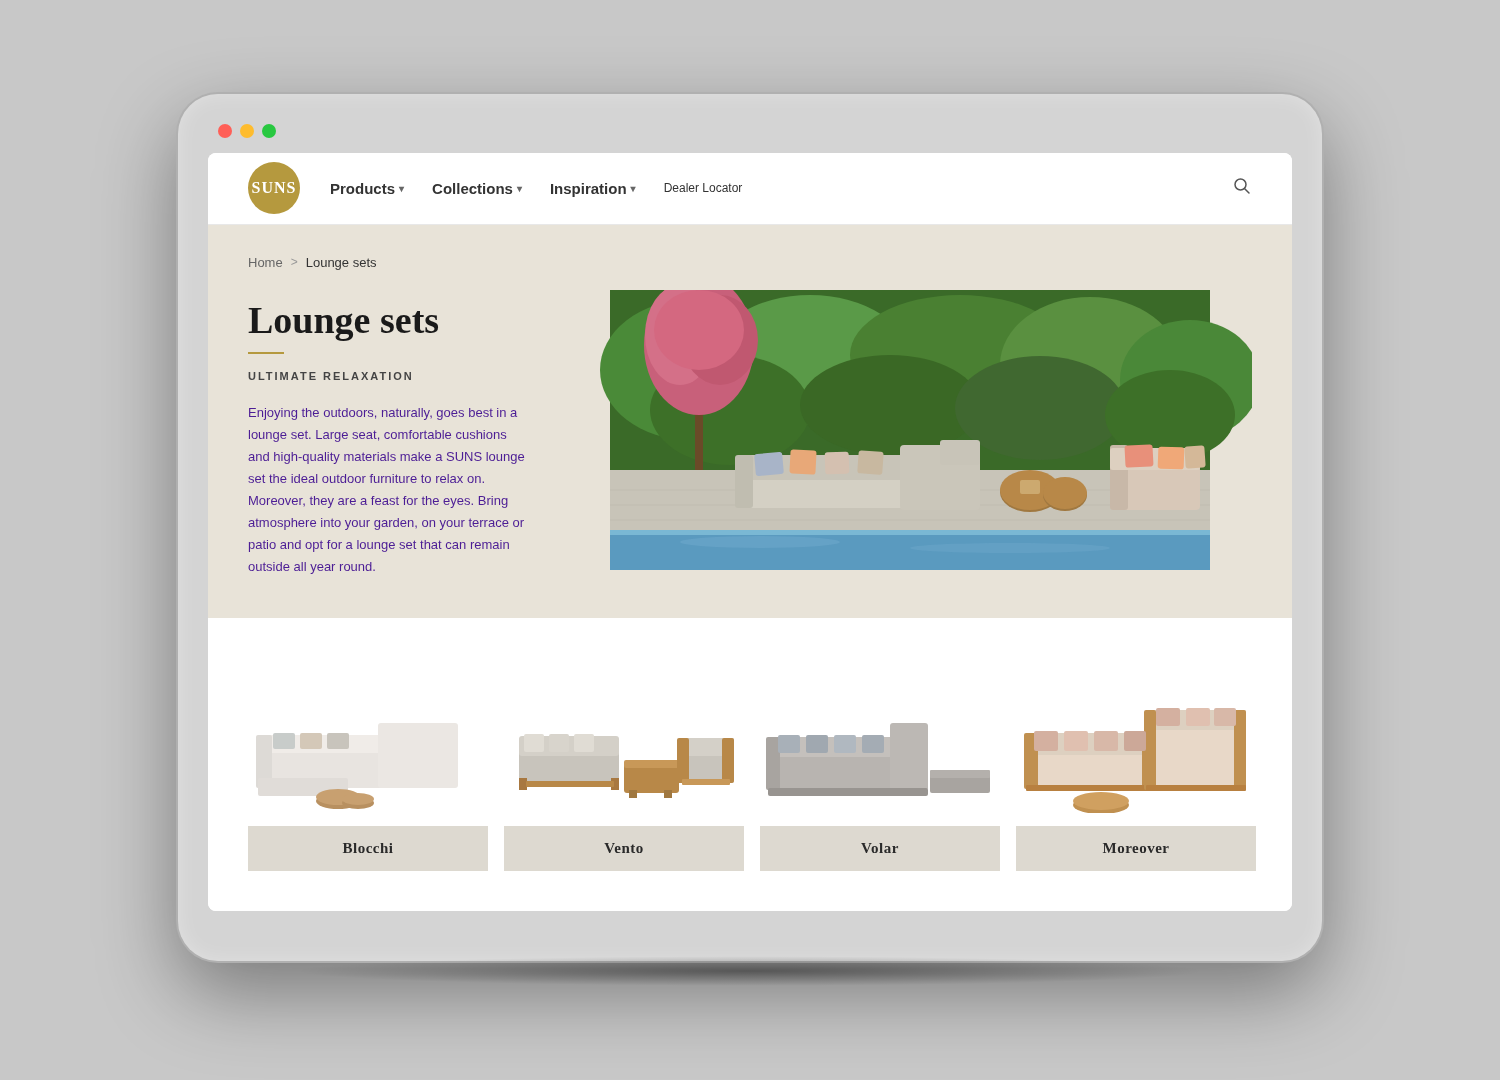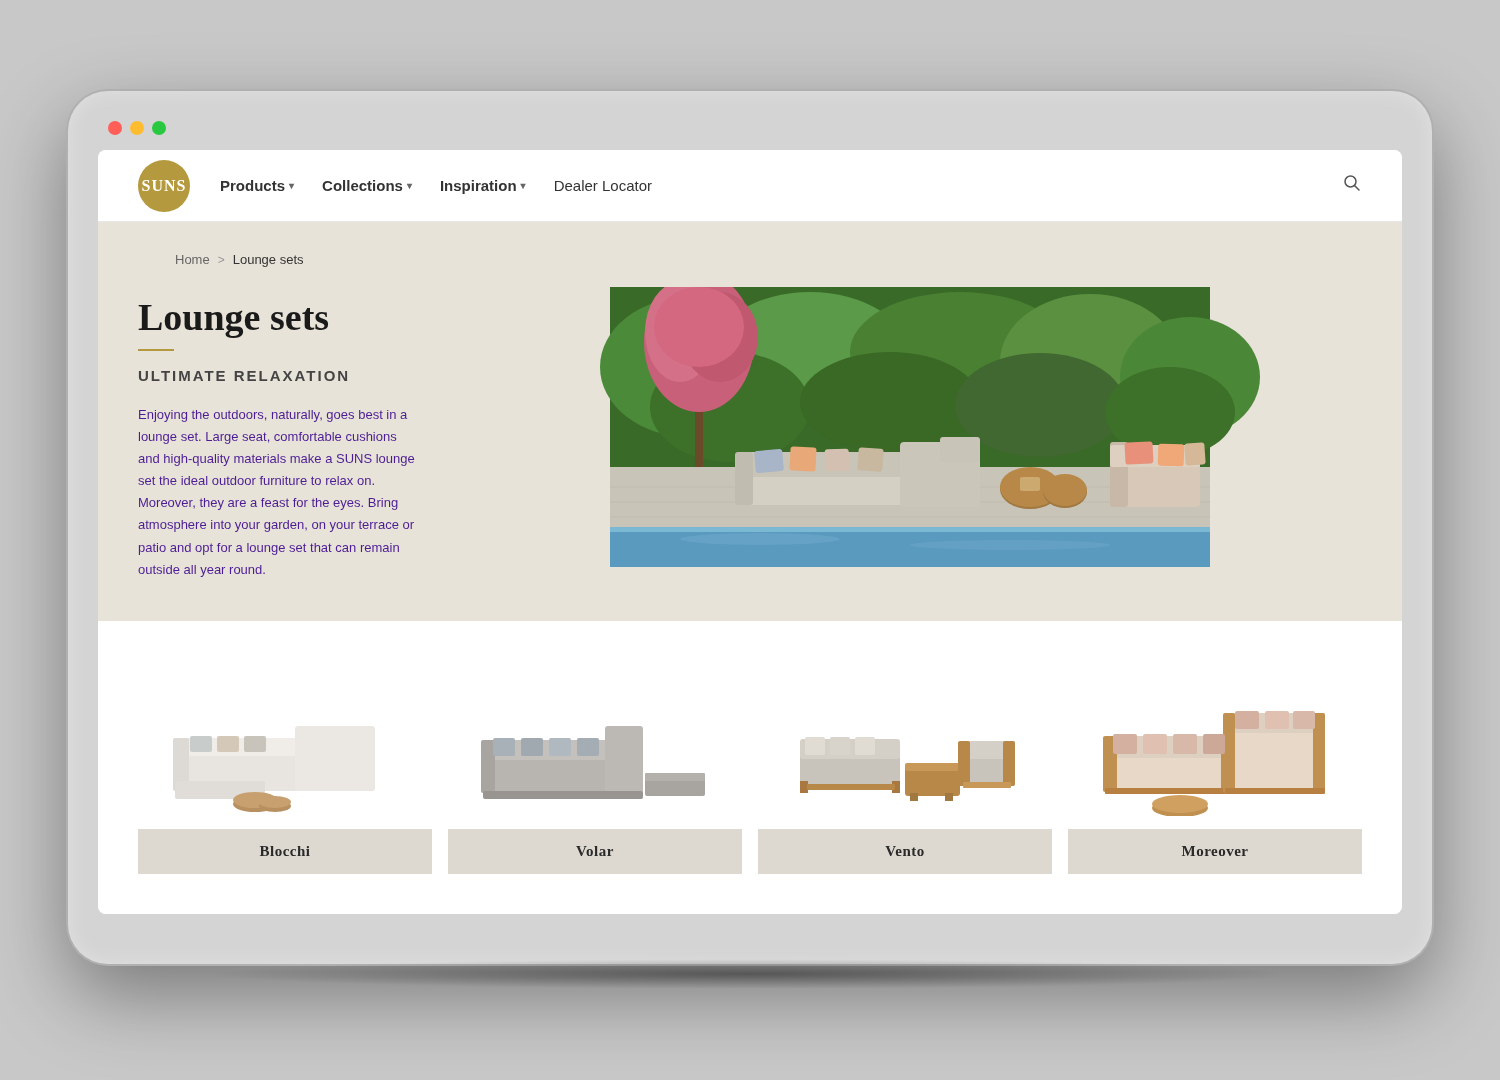--- a/index.html
+++ b/index.html
@@ -7,21 +7,21 @@
     body {
       background: #c8c8c8;
       display: flex;
       justify-content: center;
       align-items: center;
       min-height: 100vh;
       font-family: -apple-system, BlinkMacSystemFont, 'Segoe UI', Arial, sans-serif;
     }
 
     .device-wrapper {
-      width: 1364px;
+      width: 1144px;
       position: relative;
     }
 
     .device-frame {
       background: #d4d4d4;
       border-radius: 40px;
       padding: 30px 30px 50px 30px;
       box-shadow:
         0 0 0 2px #b0b0b0,
         0 30px 80px rgba(0,0,0,0.4),
@@ -101,21 +101,21 @@
       cursor: pointer;
       font-weight: 700;
     }
 
     .nav-item .chevron {
       font-size: 10px;
       color: #666;
     }
 
     .nav-item-plain {
-      font-size: 15px;
+      font-size: 12px;
       color: #333;
       cursor: pointer;
       text-align: center;
     }
 
     .nav-search {
       cursor: pointer;
       color: #555;
       font-size: 20px;
     }
@@ -126,21 +126,20 @@
       padding: 30px 40px 40px 40px;
     }
 
     .breadcrumb {
       display: flex;
       align-items: center;
       gap: 8px;
       font-size: 13px;
       color: #666;
       margin-bottom: 20px;
-      margin-left: 37px;
     }
 
     .breadcrumb-separator {
       color: #999;
       font-size: 12px;
     }
 
     .breadcrumb-current {
       color: #333;
     }
@@ -166,21 +165,21 @@
     }
 
     .hero-divider {
       width: 36px;
       height: 2px;
       background: #b5993e;
       margin-bottom: 16px;
     }
 
     .hero-subtitle {
-      font-size: 15px;
+      font-size: 11px;
       font-weight: 700;
       letter-spacing: 2px;
       color: #444;
       text-transform: uppercase;
       margin-bottom: 20px;
     }
 
     .hero-description {
       font-size: 13px;
       color: #4c1d95;
@@ -402,44 +401,20 @@
                 <rect x="79" y="70" width="22" height="16" rx="2" fill="#c8c4bc"></rect>
               </svg>
             </div>
             <div class="product-label">Blocchi</div>
           </div>
 
           <div class="product-card">
             <div class="product-image-area">
               <svg width="240" height="150" viewBox="0 0 240 150" xmlns="http://www.w3.org/2000/svg">
 
-                <rect x="8" y="82" width="160" height="45" rx="3" fill="#b8b4b0"></rect>
-                <rect x="8" y="74" width="160" height="20" rx="2" fill="#c4c0bc"></rect>
-                <rect x="6" y="74" width="14" height="53" rx="2" fill="#a8a4a0"></rect>
-
-                <rect x="130" y="60" width="38" height="67" rx="3" fill="#bcb8b4"></rect>
-
-                <rect x="8" y="125" width="160" height="8" rx="2" fill="#989490"></rect>
-
-                <rect x="170" y="110" width="60" height="20" rx="2" fill="#a8a4a0"></rect>
-                <rect x="170" y="107" width="60" height="8" rx="1" fill="#b4b0ac"></rect>
-
-                <rect x="18" y="72" width="22" height="18" rx="2" fill="#a8b0b8"></rect>
-                <rect x="46" y="72" width="22" height="18" rx="2" fill="#a0a8b0"></rect>
-                <rect x="74" y="72" width="22" height="18" rx="2" fill="#b0b8c0"></rect>
-                <rect x="102" y="72" width="22" height="18" rx="2" fill="#a4acb4"></rect>
-              </svg>
-            </div>
-            <div class="product-label">Volar</div>
-          </div>
-
-          <div class="product-card">
-            <div class="product-image-area">
-              <svg width="240" height="150" viewBox="0 0 240 150" xmlns="http://www.w3.org/2000/svg">
-
                 <rect x="15" y="80" width="100" height="40" rx="4" fill="#c8c4bc"></rect>
                 <rect x="15" y="73" width="100" height="20" rx="3" fill="#d4d0c8"></rect>
 
                 <rect x="15" y="115" width="8" height="12" fill="#a87840"></rect>
                 <rect x="107" y="115" width="8" height="12" fill="#a87840"></rect>
                 <rect x="22" y="118" width="88" height="6" rx="1" fill="#b88848"></rect>
 
                 <rect x="20" y="71" width="20" height="18" rx="2" fill="#e0dcd4"></rect>
                 <rect x="45" y="71" width="20" height="18" rx="2" fill="#d8d4cc"></rect>
                 <rect x="70" y="71" width="20" height="18" rx="2" fill="#e0dcd4"></rect>
@@ -456,20 +431,44 @@
                 <rect x="178" y="116" width="48" height="6" rx="1" fill="#c89858"></rect>
               </svg>
             </div>
             <div class="product-label">Vento</div>
           </div>
 
           <div class="product-card">
             <div class="product-image-area">
               <svg width="240" height="150" viewBox="0 0 240 150" xmlns="http://www.w3.org/2000/svg">
 
+                <rect x="8" y="82" width="160" height="45" rx="3" fill="#b8b4b0"></rect>
+                <rect x="8" y="74" width="160" height="20" rx="2" fill="#c4c0bc"></rect>
+                <rect x="6" y="74" width="14" height="53" rx="2" fill="#a8a4a0"></rect>
+
+                <rect x="130" y="60" width="38" height="67" rx="3" fill="#bcb8b4"></rect>
+
+                <rect x="8" y="125" width="160" height="8" rx="2" fill="#989490"></rect>
+
+                <rect x="170" y="110" width="60" height="20" rx="2" fill="#a8a4a0"></rect>
+                <rect x="170" y="107" width="60" height="8" rx="1" fill="#b4b0ac"></rect>
+
+                <rect x="18" y="72" width="22" height="18" rx="2" fill="#a8b0b8"></rect>
+                <rect x="46" y="72" width="22" height="18" rx="2" fill="#a0a8b0"></rect>
+                <rect x="74" y="72" width="22" height="18" rx="2" fill="#b0b8c0"></rect>
+                <rect x="102" y="72" width="22" height="18" rx="2" fill="#a4acb4"></rect>
+              </svg>
+            </div>
+            <div class="product-label">Volar</div>
+          </div>
+
+          <div class="product-card">
+            <div class="product-image-area">
+              <svg width="240" height="150" viewBox="0 0 240 150" xmlns="http://www.w3.org/2000/svg">
+
                 <rect x="10" y="78" width="130" height="48" rx="3" fill="#e8d8c8"></rect>
                 <rect x="10" y="70" width="130" height="22" rx="3" fill="#ddd0c0"></rect>
 
                 <rect x="8" y="70" width="14" height="56" rx="2" fill="#c09050"></rect>
                 <rect x="126" y="70" width="14" height="56" rx="2" fill="#c09050"></rect>
                 <rect x="10" y="122" width="130" height="6" rx="1" fill="#b88040"></rect>
 
                 <rect x="130" y="55" width="100" height="72" rx="3" fill="#e8d8c8"></rect>
                 <rect x="130" y="47" width="100" height="20" rx="2" fill="#ddd0c0"></rect>
 

